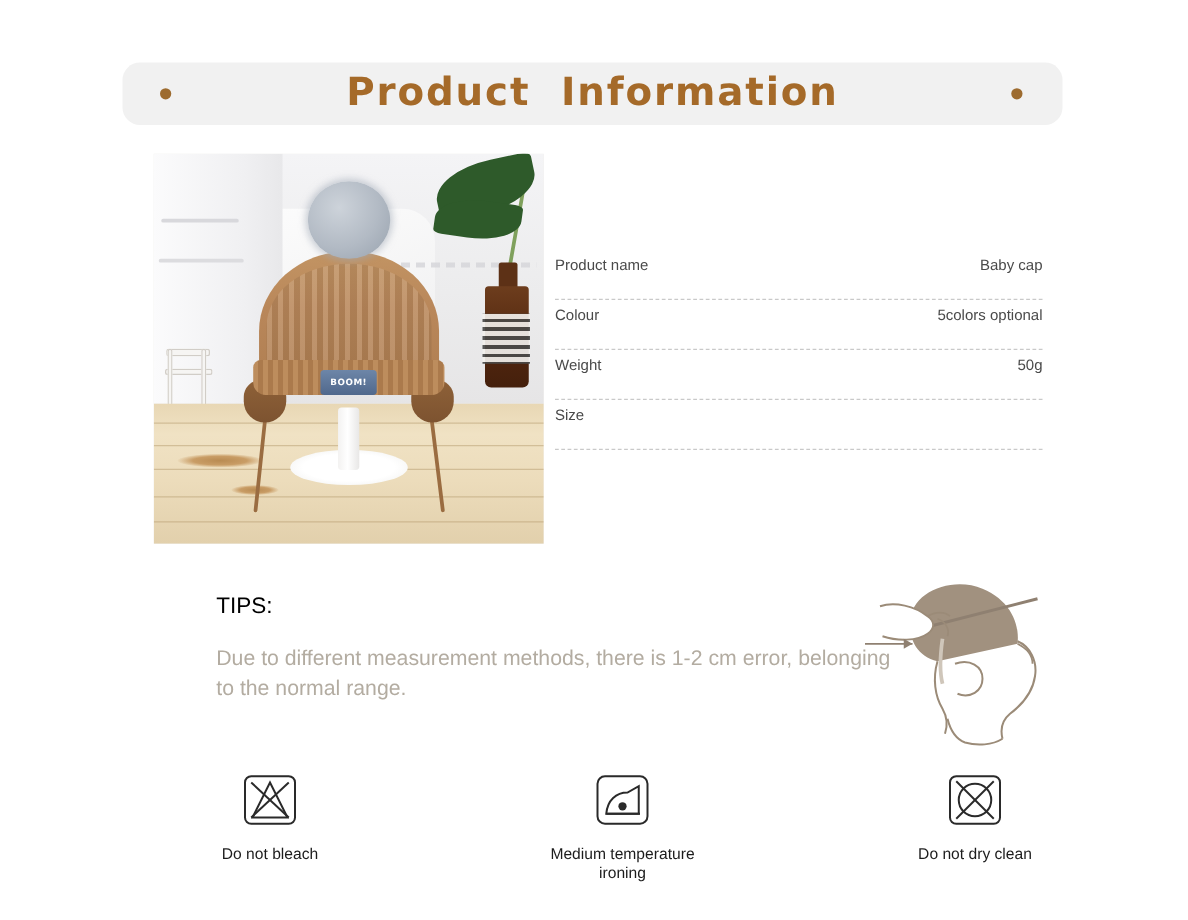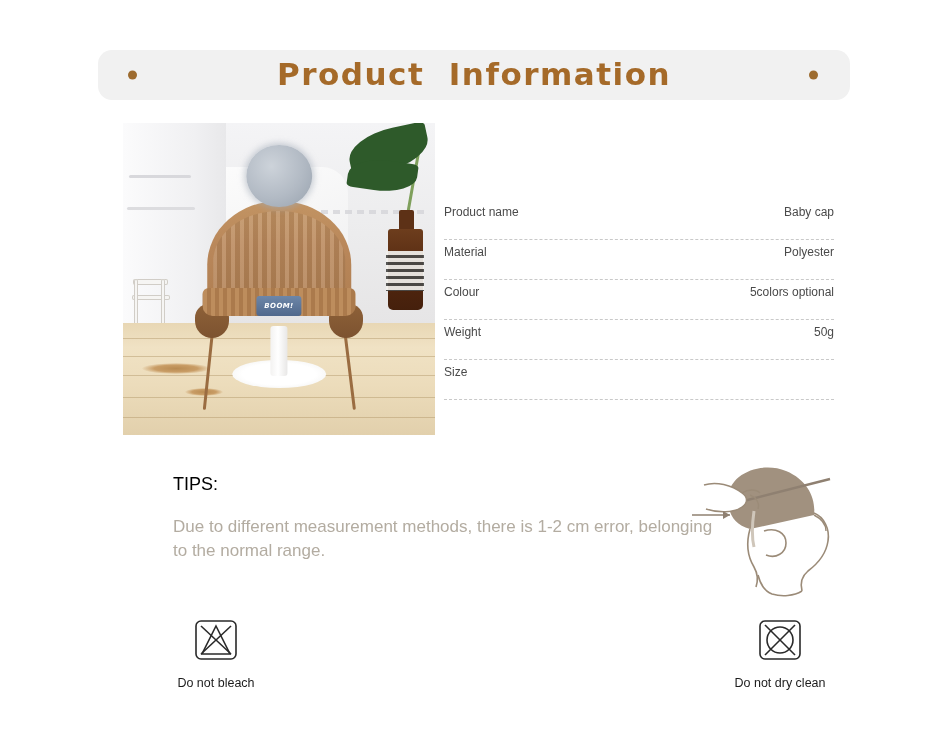--- a/index.html
+++ b/index.html
@@ -176,21 +176,20 @@
   .ph-tie.l { left: 27%; transform: rotate(6deg); }
   .ph-tie.r { right: 27%; transform: rotate(-7deg); }
   .ph-label {
     position:absolute; left:50%; transform:translateX(-50%);
     top: 55.5%; width: 14.5%; height: 6.2%;
     background: linear-gradient(180deg,#6d86a8,#50688c);
     border-radius: 3px;
     display:flex; align-items:center; justify-content:center;
     color:#fff; font-size:7px; font-weight:bold; letter-spacing:.4px;
     font-family:"DejaVu Sans", sans-serif;
-    font-style:italic;
   }
 
   
   .spec {
     position: absolute;
     left: 444px;
     top: 200px;
     width: 390px;
   }
   .spec-row {
@@ -304,24 +303,20 @@
   <div class="ph-cap"></div>
   <div class="ph-brim"></div>
   <div class="ph-pompom"></div>
   <div class="ph-label">BOOM!</div>
 </div>
 
 <div class="spec">
   <div class="spec-row">
     <span class="spec-key">Product name</span>
     <span class="spec-val">Baby cap</span>
-  </div>
-  <div class="spec-row">
-    <span class="spec-key">Material</span>
-    <span class="spec-val">Polyester</span>
   </div>
   <div class="spec-row">
     <span class="spec-key">Colour</span>
     <span class="spec-val">5colors optional</span>
   </div>
   <div class="spec-row">
     <span class="spec-key">Weight</span>
     <span class="spec-val">50g</span>
   </div>
   <div class="spec-row">
@@ -359,20 +354,29 @@
   <div class="care-item">
     <svg class="care-glyph" viewBox="0 0 52 48">
       <rect x="6" y="3" width="40" height="38" rx="5" fill="none" stroke="#2a2a2a" stroke-width="1.6"></rect>
       <path d="M26 8 L40 36 H12 Z" fill="none" stroke="#2a2a2a" stroke-width="1.6"></path>
       <line x1="11" y1="8" x2="41" y2="36" stroke="#2a2a2a" stroke-width="1.6"></line>
       <line x1="41" y1="8" x2="11" y2="36" stroke="#2a2a2a" stroke-width="1.6"></line>
     </svg>
     <div class="care-label">Do not bleach</div>
   </div>
 
+  <div class="care-item">
+    <svg class="care-glyph" viewBox="0 0 52 48">
+      <rect x="6" y="3" width="40" height="38" rx="6" fill="none" stroke="#2a2a2a" stroke-width="1.6"></rect>
+      <path d="M13 33 C14 22, 21 16, 30 16 L39 11 L39 33 Z" fill="none" stroke="#2a2a2a" stroke-width="1.6"></path>
+      <line x1="13" y1="33" x2="40" y2="33" stroke="#2a2a2a" stroke-width="1.6"></line>
+      <circle cx="26" cy="27" r="3.3" fill="#2a2a2a"></circle>
+    </svg>
+    <div class="care-label">Medium temperature<br>ironing</div>
+  </div>
 
   <div class="care-item">
     <svg class="care-glyph" viewBox="0 0 52 48">
       <rect x="6" y="3" width="40" height="38" rx="5" fill="none" stroke="#2a2a2a" stroke-width="1.6"></rect>
       <circle cx="26" cy="22" r="13" fill="none" stroke="#2a2a2a" stroke-width="1.6"></circle>
       <line x1="11" y1="7" x2="41" y2="37" stroke="#2a2a2a" stroke-width="1.6"></line>
       <line x1="41" y1="7" x2="11" y2="37" stroke="#2a2a2a" stroke-width="1.6"></line>
     </svg>
     <div class="care-label">Do not dry clean</div>
   </div>

